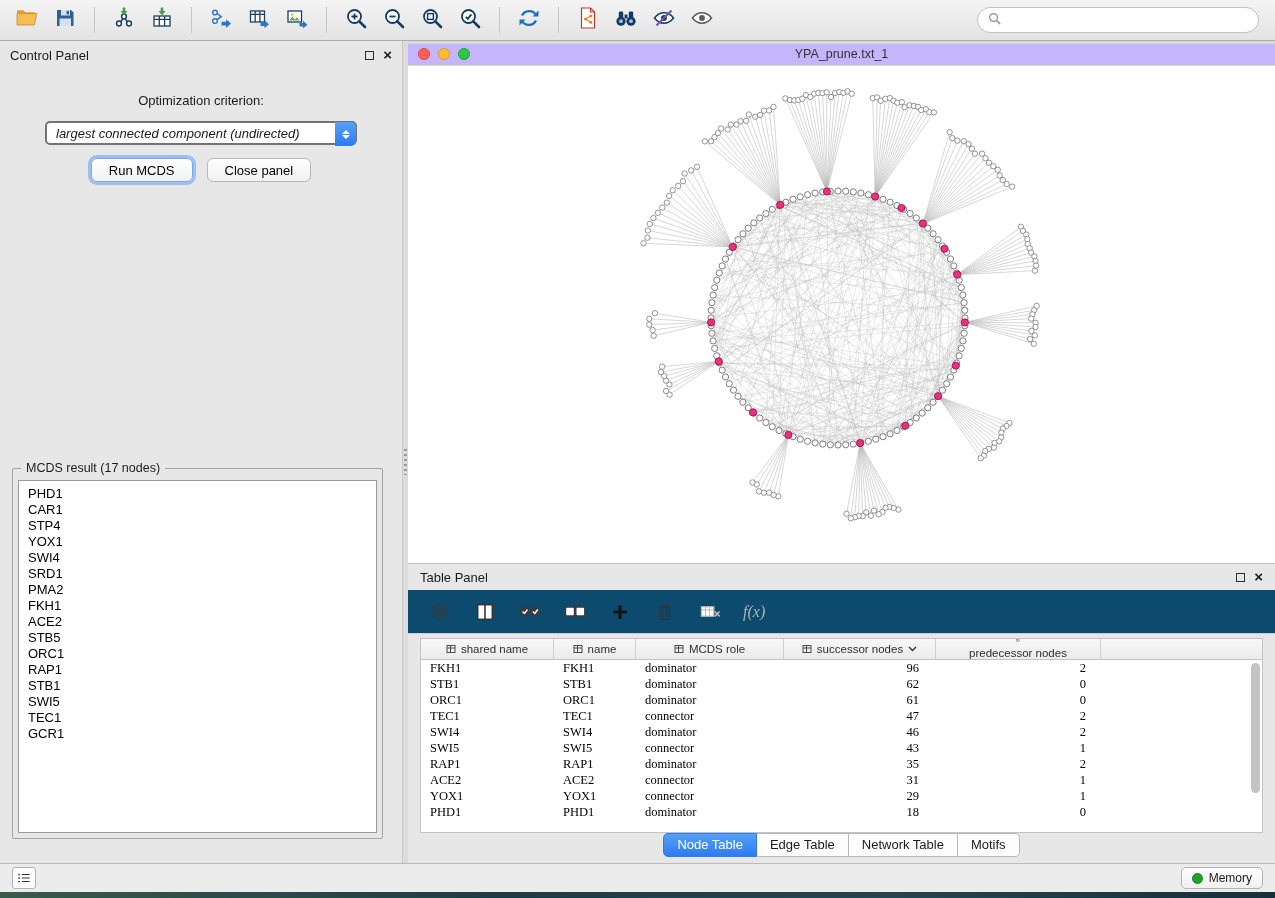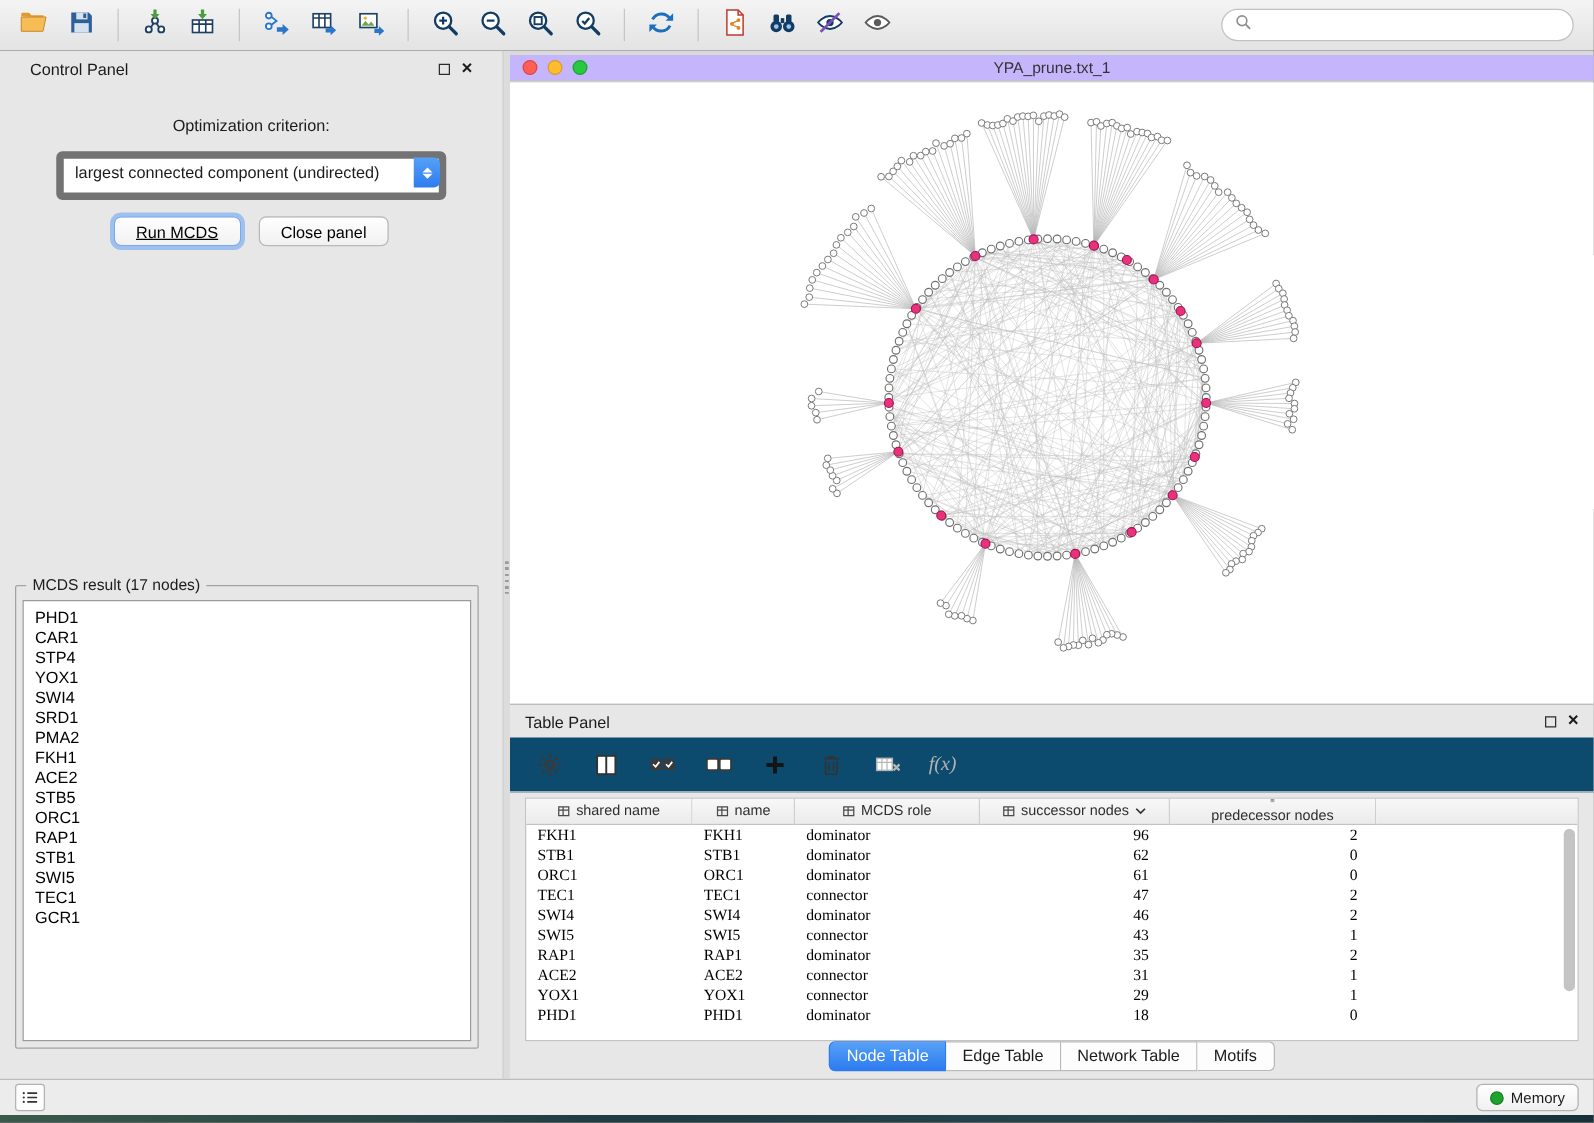--- a/index.html
+++ b/index.html
@@ -18,44 +18,44 @@
   .tspacer { flex:1; }
   .searchbox { width:282px; height:26px; background:#fff; border:1px solid #c2c2c2;
                border-radius:13px; display:flex; align-items:center; padding:0 10px; gap:6px;
                margin-right:6px; }
   .searchbox input { border:none; outline:none; flex:1; font-size:12px; background:transparent;
                      font-family:"Liberation Sans", sans-serif; }
 
   
   .control-panel { position:absolute; left:0; top:41px; width:403px; bottom:35px;
                    background:#e7e7e7; border-right:1px solid #c9c9c9; }
-  .cp-header { height:28px; display:flex; align-items:center; padding:0 24px; font-size:13px; }
+  .cp-header { height:28px; display:flex; align-items:center; padding:0 10px; font-size:13px; }
   .hdr-icons { margin-left:auto; display:flex; align-items:center; gap:9px; }
   .mini-float { width:9px; height:9px; border:1.5px solid #2d2d2d; display:inline-block; }
   .mini-close { font-size:15px; font-weight:700; line-height:10px; color:#1b1b1b; }
   .cp-tabs { display:flex; justify-content:center; margin-top:5px; }
   .seg { font-size:13px; padding:3px 13px 4px; background:#fdfdfd; border:1px solid #b9b9b9;
          border-left:none; color:#1b1b1b; cursor:default; }
   .seg:first-child { border-left:1px solid #b9b9b9; border-radius:5px 0 0 5px; }
   .seg:last-child { border-radius:0 5px 5px 0; }
   .seg.active { background:linear-gradient(#55a1f7,#2e7bf0); border-color:#2e7bf0; color:#fff; }
   .opt-label { text-align:center; margin-top:24px; font-size:13px; }
-  .dropdown { position:relative; width:312px; height:39px; margin:13px auto 0; background:#fff;
-              border:6px solid #737373; border-radius:5px; font-size:13px; line-height:22px;
-              padding-left:9px; }
+  .dropdown { position:relative; width:312px; height:24px; margin:13px auto 0; background:#fff;
+              border:2px solid #737373; border-radius:5px; font-size:13px; line-height:22px;
+              padding-left:9px;font-style:italic; }
   .dd-cap { position:absolute; right:-1px; top:-1px; width:21px; height:24px; border-radius:0 5px 5px 0;
             background:linear-gradient(#55a1f7,#2e7bf0); display:flex; flex-direction:column;
             align-items:center; justify-content:center; gap:1px; }
   .dd-cap i { display:block; width:0; height:0; border-left:4px solid transparent; border-right:4px solid transparent; }
   .dd-up { border-bottom:4px solid #fff; }
   .dd-dn { border-top:4px solid #fff; }
   .cp-buttons { display:flex; justify-content:center; gap:14px; margin-top:13px; }
   .btn { height:24px; padding:0 17px; font-size:13px; font-family:"Liberation Sans", sans-serif;
          background:linear-gradient(#ffffff,#f1f1f1); border:1px solid #b9b9b9; border-radius:6px; }
-  .btn.focus-ring { border-color:#76a9f4; box-shadow:0 0 0 3px rgba(72,141,247,.45);text-decoration:underline; }
+  .btn.focus-ring { border-color:#76a9f4; box-shadow:0 0 0 3px rgba(72,141,247,.45); }
   .result-group { position:absolute; left:12px; right:19px; top:427px; height:371px;
                   border:1px solid #a3a3a3; border-radius:2px; }
   .result-legend { position:absolute; top:-8px; left:8px; background:#e7e7e7; padding:0 5px;
                    font-size:12.5px; }
   .result-list { position:absolute; left:5px; right:5px; top:11px; bottom:5px; background:#fff;
                  border:1px solid #9a9a9a; overflow:hidden; padding:5px 9px; }
   .list-item { font-size:13px; line-height:16px; color:#000; }
 
   
   .vsplit { position:absolute; left:403px; top:41px; width:5px; bottom:35px; background:#dcdcdc; }

